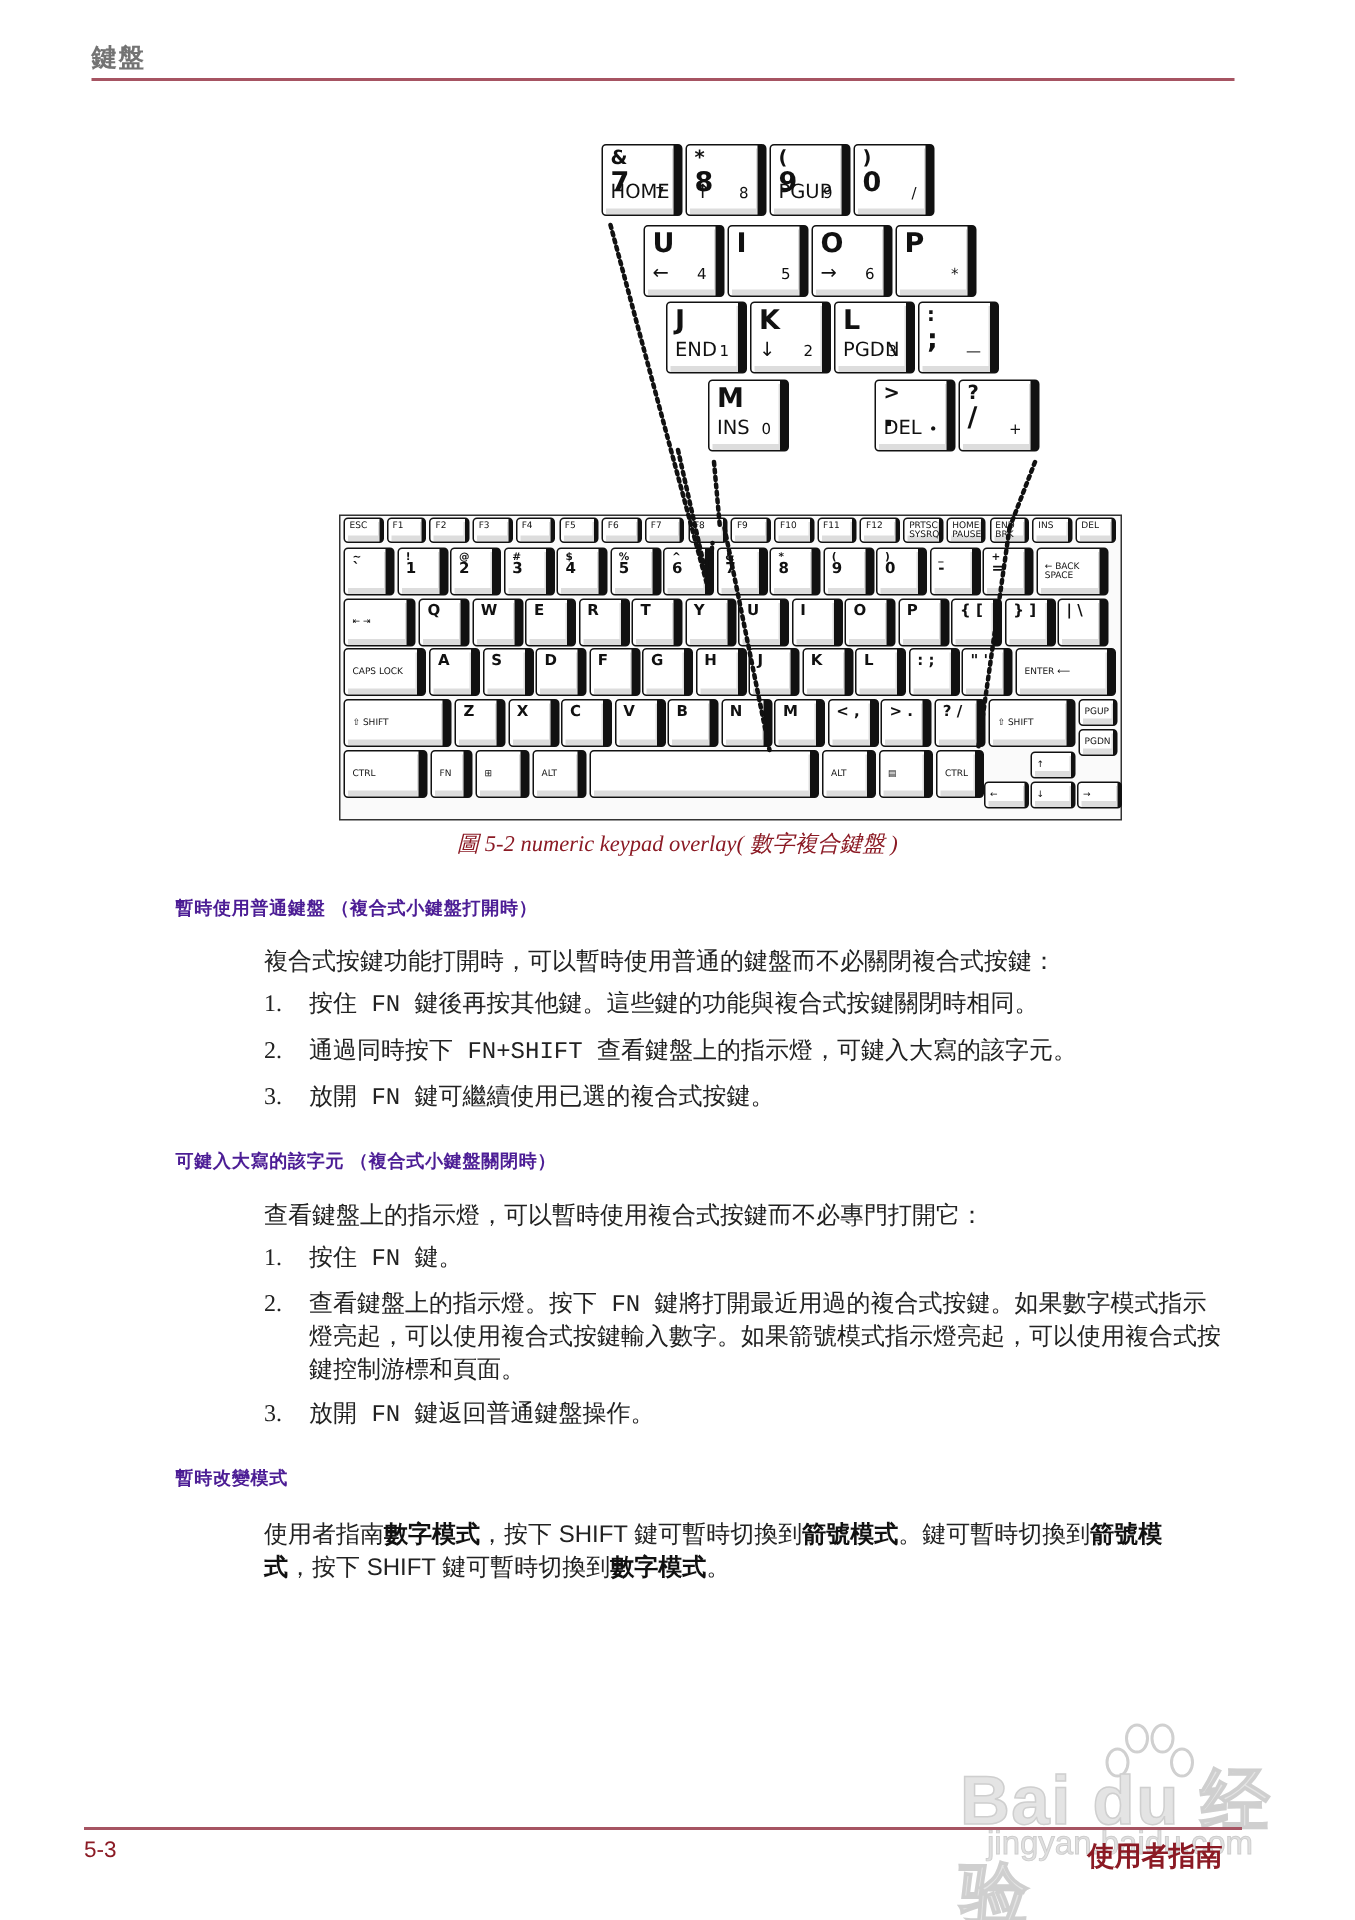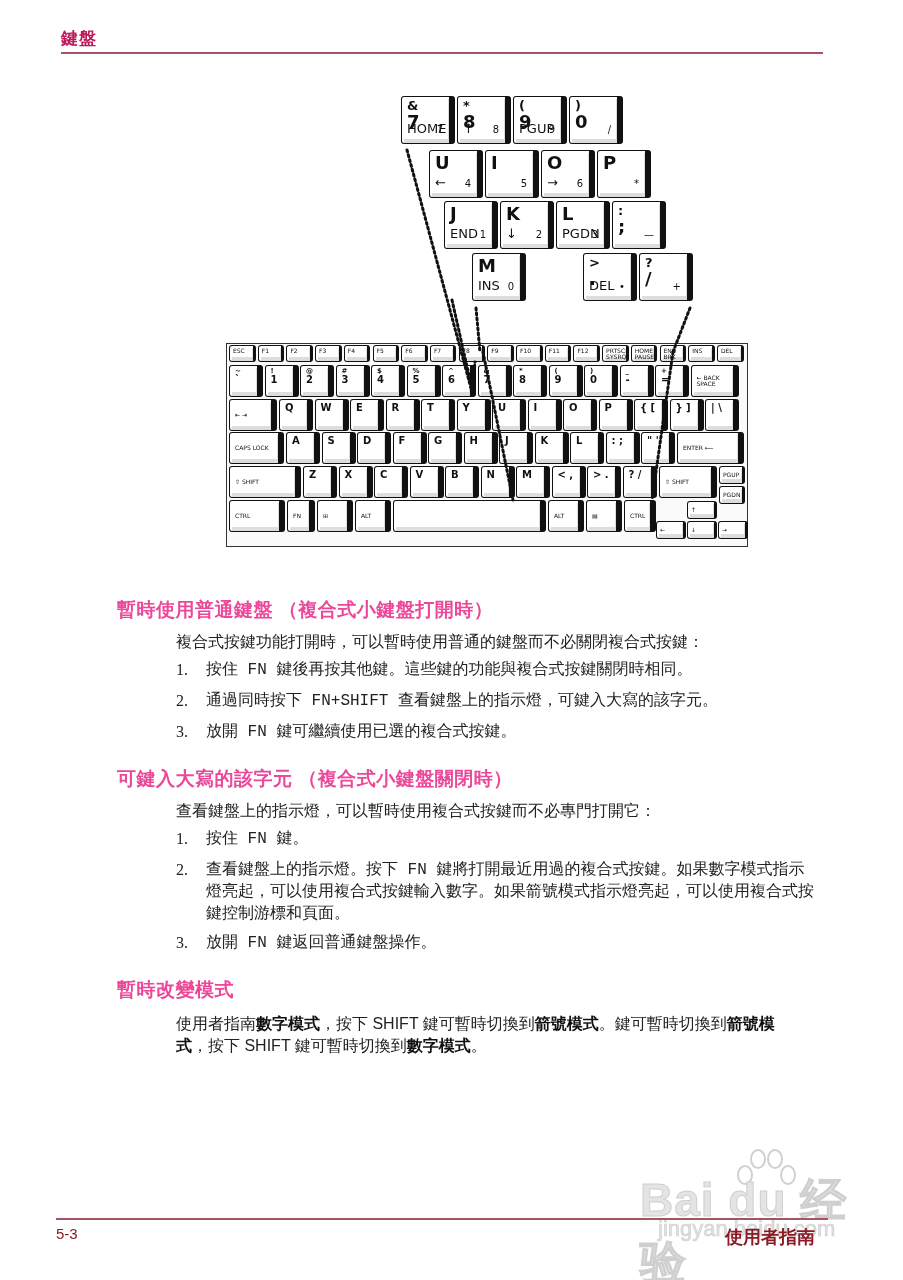--- a/index.html
+++ b/index.html
@@ -1,18 +1,18 @@
 <!DOCTYPE html>
 <html><head>
 <meta charset="utf-8">
 <style>
   html, body { margin:0; padding:0; background:#fff; }
   body { width:903px; height:1280px; position:relative; overflow:hidden;
          font-family:"Liberation Sans", "DejaVu Sans", sans-serif; color:#111; }
-  .hdr-title { position:absolute; left:61px; top:27px; font-size:17px; font-weight:bold; color:#be185d; letter-spacing:1px; }
+  .hdr-title { position:absolute; left:61px; top:27px; font-size:17px; font-weight:bold; color:#737373; letter-spacing:1px; }
   .hdr-rule { position:absolute; left:61px; top:52px; width:762px; height:2px; background:#a65462; }
   .ftr-rule { position:absolute; left:56px; top:1218px; width:772px; height:2px; background:#a65462; }
   .ftr-page { position:absolute; left:56px; top:1225px; font-size:15px; color:#8b1a24; }
   .ftr-title { position:absolute; right:88px; top:1225px; font-size:18px; color:#8b1a24; font-weight:bold; }
   .watermark { position:absolute; left:640px; top:1150px; width:210px; height:90px; color:#d7d7d7; }
   .wm-text { position:absolute; left:0; top:20px; font-size:46px; font-weight:bold; color:#e4e4e4;
              -webkit-text-stroke:1px #cfcfcf; letter-spacing:1px; }
   .wm-url { position:absolute; left:18px; top:66px; font-size:22px; color:#e0e0e0; -webkit-text-stroke:0.6px #cdcdcd; }
 
   
@@ -34,21 +34,21 @@
   .fn .k-main { font-size:6px; font-weight:normal; left:3px; top:2px; }
   .fn { border-right-width:3px; }
   .lbl .k-main { font-size:6px; font-weight:normal; top:50%; transform:translateY(-50%); }
 
   .kbd-frame { position:absolute; left:226px; top:343px; width:520px; height:202px; border:1px solid #333; background:#fafafa; }
 
   .dots { position:absolute; left:0; top:0; }
 
   .caption { position:absolute; left:0; width:903px; top:553px; text-align:center; font-family:"Liberation Serif", serif;
              font-style:italic; font-size:15px; color:#8b1a24; }
-  .section-h { position:absolute; left:117px; font-size:19px; font-weight:bold; color:#ec4899; letter-spacing:0.5px; }
+  .section-h { position:absolute; left:117px; font-size:12px; font-weight:bold; color:#4c1d95; letter-spacing:0.5px; }
   .para { position:absolute; left:176px; width:640px; font-size:16px; line-height:22px; color:#222; }
   .item { position:absolute; left:176px; width:640px; font-size:16px; line-height:22px; color:#222; }
   .item .num { position:absolute; left:0; top:0; font-family:"Liberation Serif", serif; }
   .item .txt { display:block; margin-left:30px;font-family:Liberation Mono, monospace; }
   b { font-weight:bold; color:#111; }
 </style>
 </head>
 <body>
 
 <div>
@@ -413,20 +413,21 @@
     <g stroke="#111" stroke-width="3" stroke-dasharray="2 3" fill="none" stroke-linecap="round">
       <line x1="407" y1="150" x2="472" y2="392"></line>
       <line x1="472" y1="392" x2="475" y2="362"></line>
       <line x1="476" y1="308" x2="480" y2="352"></line>
       <line x1="483" y1="352" x2="513" y2="500"></line>
       <line x1="690" y1="308" x2="673" y2="352"></line>
       <line x1="673" y1="352" x2="652" y2="500"></line>
       <line x1="452" y1="300" x2="470" y2="380"></line>
     </g>
   </svg>
+  <div class="caption">圖 5-2 numeric keypad overlay( 數字複合鍵盤 )</div>
 </div>
 
 <div class="section-h" style="top:597px;">暫時使用普通鍵盤 （複合式小鍵盤打開時）</div>
 <div class="para" style="top:631px;">複合式按鍵功能打開時，可以暫時使用普通的鍵盤而不必關閉複合式按鍵：</div>
 <div class="item" style="top:659px;">
   <span class="num">1.</span>
   <span class="txt">按住 FN 鍵後再按其他鍵。這些鍵的功能與複合式按鍵關閉時相同。</span>
 </div>
 <div class="item" style="top:690px;">
   <span class="num">2.</span>

